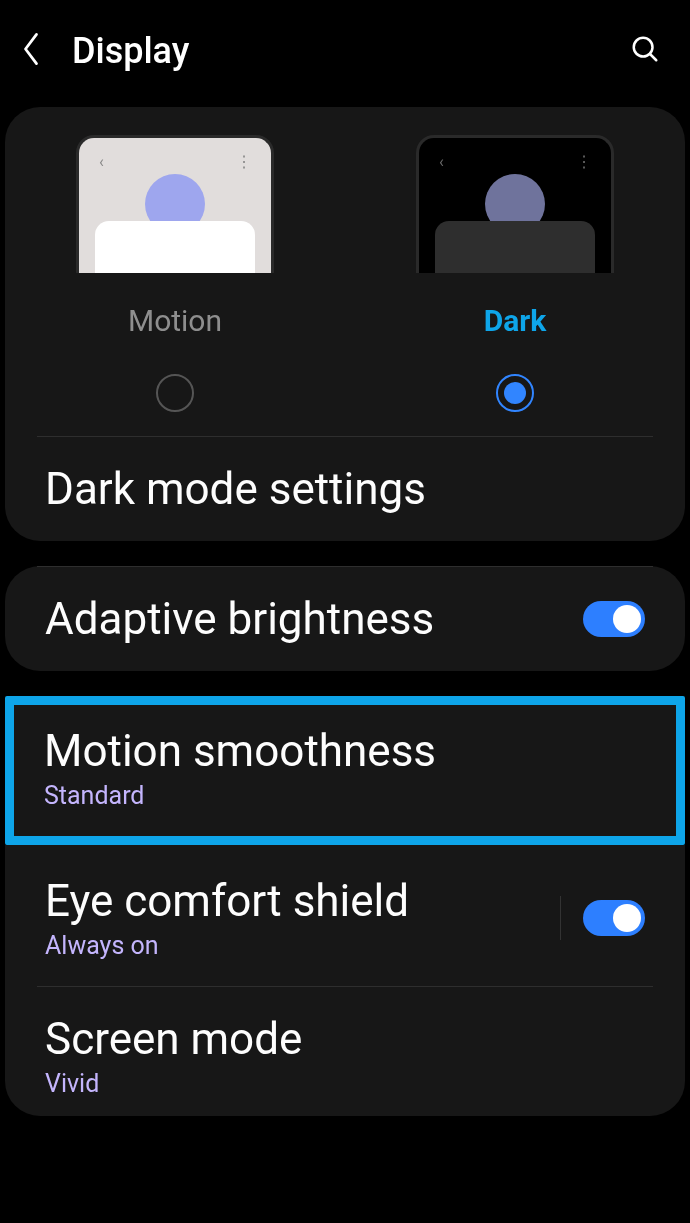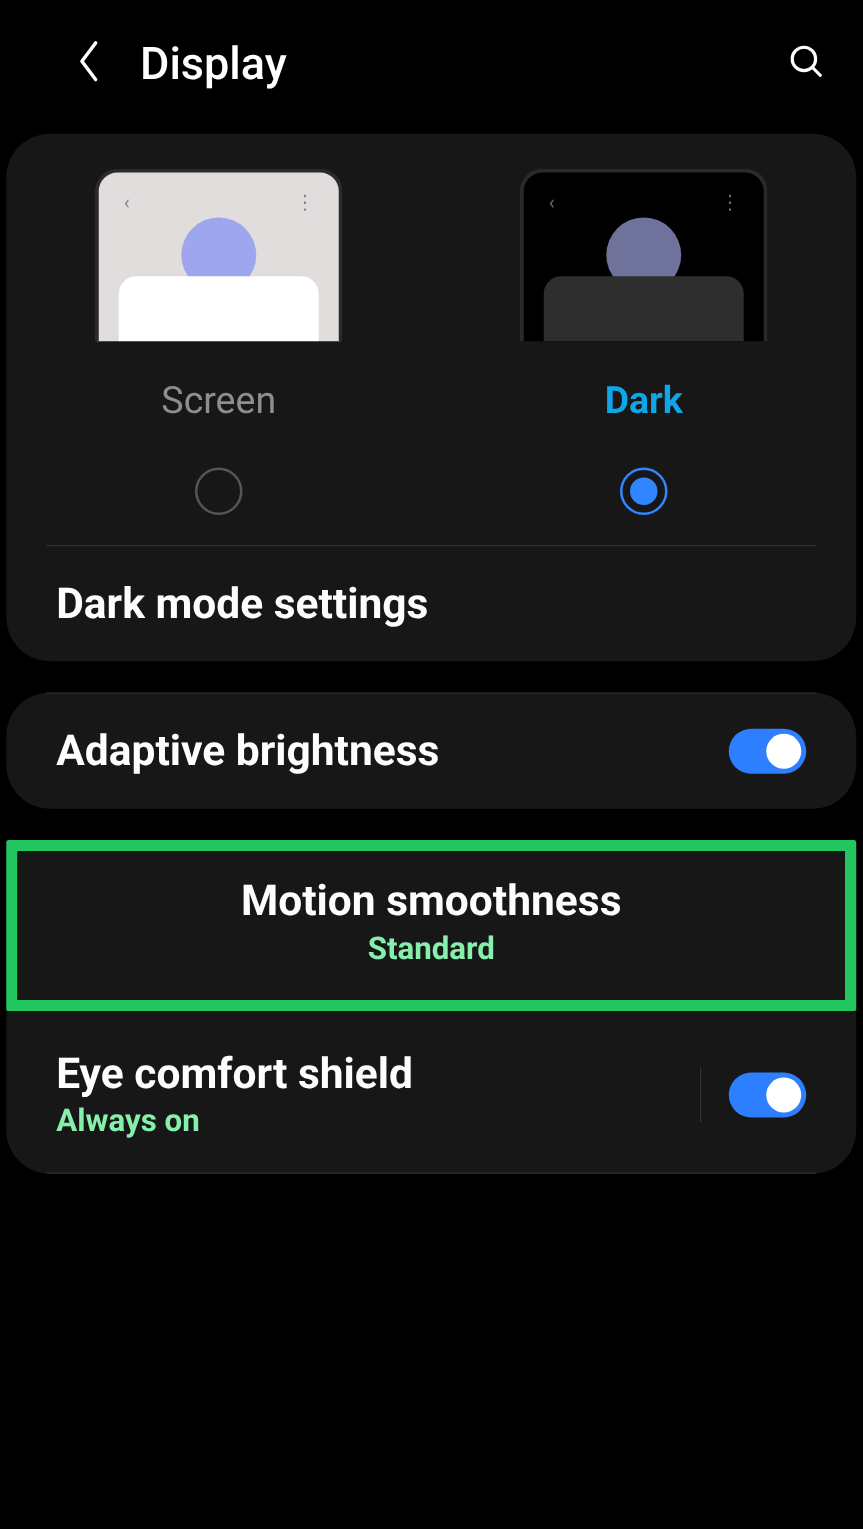--- a/index.html
+++ b/index.html
@@ -11,21 +11,21 @@
       width: 690px;
       height: 1223px;
       background: #000000;
       font-family: -apple-system, BlinkMacSystemFont, 'Segoe UI', Roboto, sans-serif;
       color: #ffffff;
       overflow: hidden;
     }
     .header {
       display: flex;
       align-items: center;
-      padding: 30px 30px 30px 60px;
+      padding: 30px 30px 30px 20px;
     }
     .back-btn {
       color: #fff;
       cursor: pointer;
       margin-right: 30px;
     }
     .back-btn svg { width: 22px; height: 38px; }
     .page-title {
       font-size: 36px;
       font-weight: 500;
@@ -149,29 +149,28 @@
       padding: 26px 40px;
       display: flex;
       align-items: center;
       cursor: pointer;
       position: relative;
     }
     .row-text {
       flex: 1;
     }
     .row-title {
-      font-size: 34px;
+      font-size: 44px;
       color: #fdfdfd;
-      font-weight: 700;
+      font-weight: 400;
     }
     .row-sub {
       font-size: 25px;
-      color: #86efac;
+      color: #c4b5fd;
       margin-top: 4px;
-      font-weight: bold;
     }
     
     .brightness-section {
       padding: 32px 40px 24px 40px;
     }
     .brightness-title {
       font-size: 32px;
     }
     .brightness-ctrl {
       display: flex;
@@ -242,24 +241,23 @@
       top: 4px; right: 4px;
     }
     .toggle-sep {
       width: 1px;
       height: 44px;
       background: #333;
       margin: 0 22px;
     }
     
     .highlight-box {
-      border: 9px solid #22c55e;
+      border: 9px solid #0ea5e9;
       margin: 0 5px 0 5px;
       border-radius: 2px;
-      text-align: center;
     }
     .highlight-box .row { padding: 20px 30px 26px 30px; background:#171717; }
     .card.last { margin-bottom: 16px; padding-bottom: 0;}
   </style>
 </head>
 <body>
 
 <div class="header">
   <div class="back-btn">
     <svg viewBox="0 0 24 40" fill="none" stroke="currentColor" stroke-width="3" stroke-linecap="round" stroke-linejoin="round">
@@ -277,21 +275,21 @@
 
 <div class="card">
   <div class="theme-row">
     <div class="theme-opt">
       <div class="preview preview-light">
         <span class="preview-back-ic">‹</span>
         <span class="preview-dots">⋮</span>
         <div class="preview-circle"></div>
         <div class="preview-sheet"></div>
       </div>
-      <div class="theme-label">Screen</div>
+      <div class="theme-label">Motion</div>
       <div class="radio"></div>
     </div>
     <div class="theme-opt">
       <div class="preview preview-dark">
         <span class="preview-back-ic">‹</span>
         <span class="preview-dots">⋮</span>
         <div class="preview-circle"></div>
         <div class="preview-sheet"></div>
       </div>
       <div class="theme-label selected">Dark</div>
@@ -328,13 +326,19 @@
 <div class="card last" style="border-radius:0 0 35px 35px; margin-top:0; padding-top:4px;">
   <div class="row">
     <div class="row-text">
       <div class="row-title">Eye comfort shield</div>
       <div class="row-sub">Always on</div>
     </div>
     <div class="toggle-sep"></div>
     <div class="toggle"></div>
   </div>
   <div class="divider"></div>
+  <div class="row" style="padding-bottom:18px;">
+    <div class="row-text">
+      <div class="row-title">Screen mode</div>
+      <div class="row-sub">Vivid</div>
+    </div>
+  </div>
 </div>
 
 </body></html>

